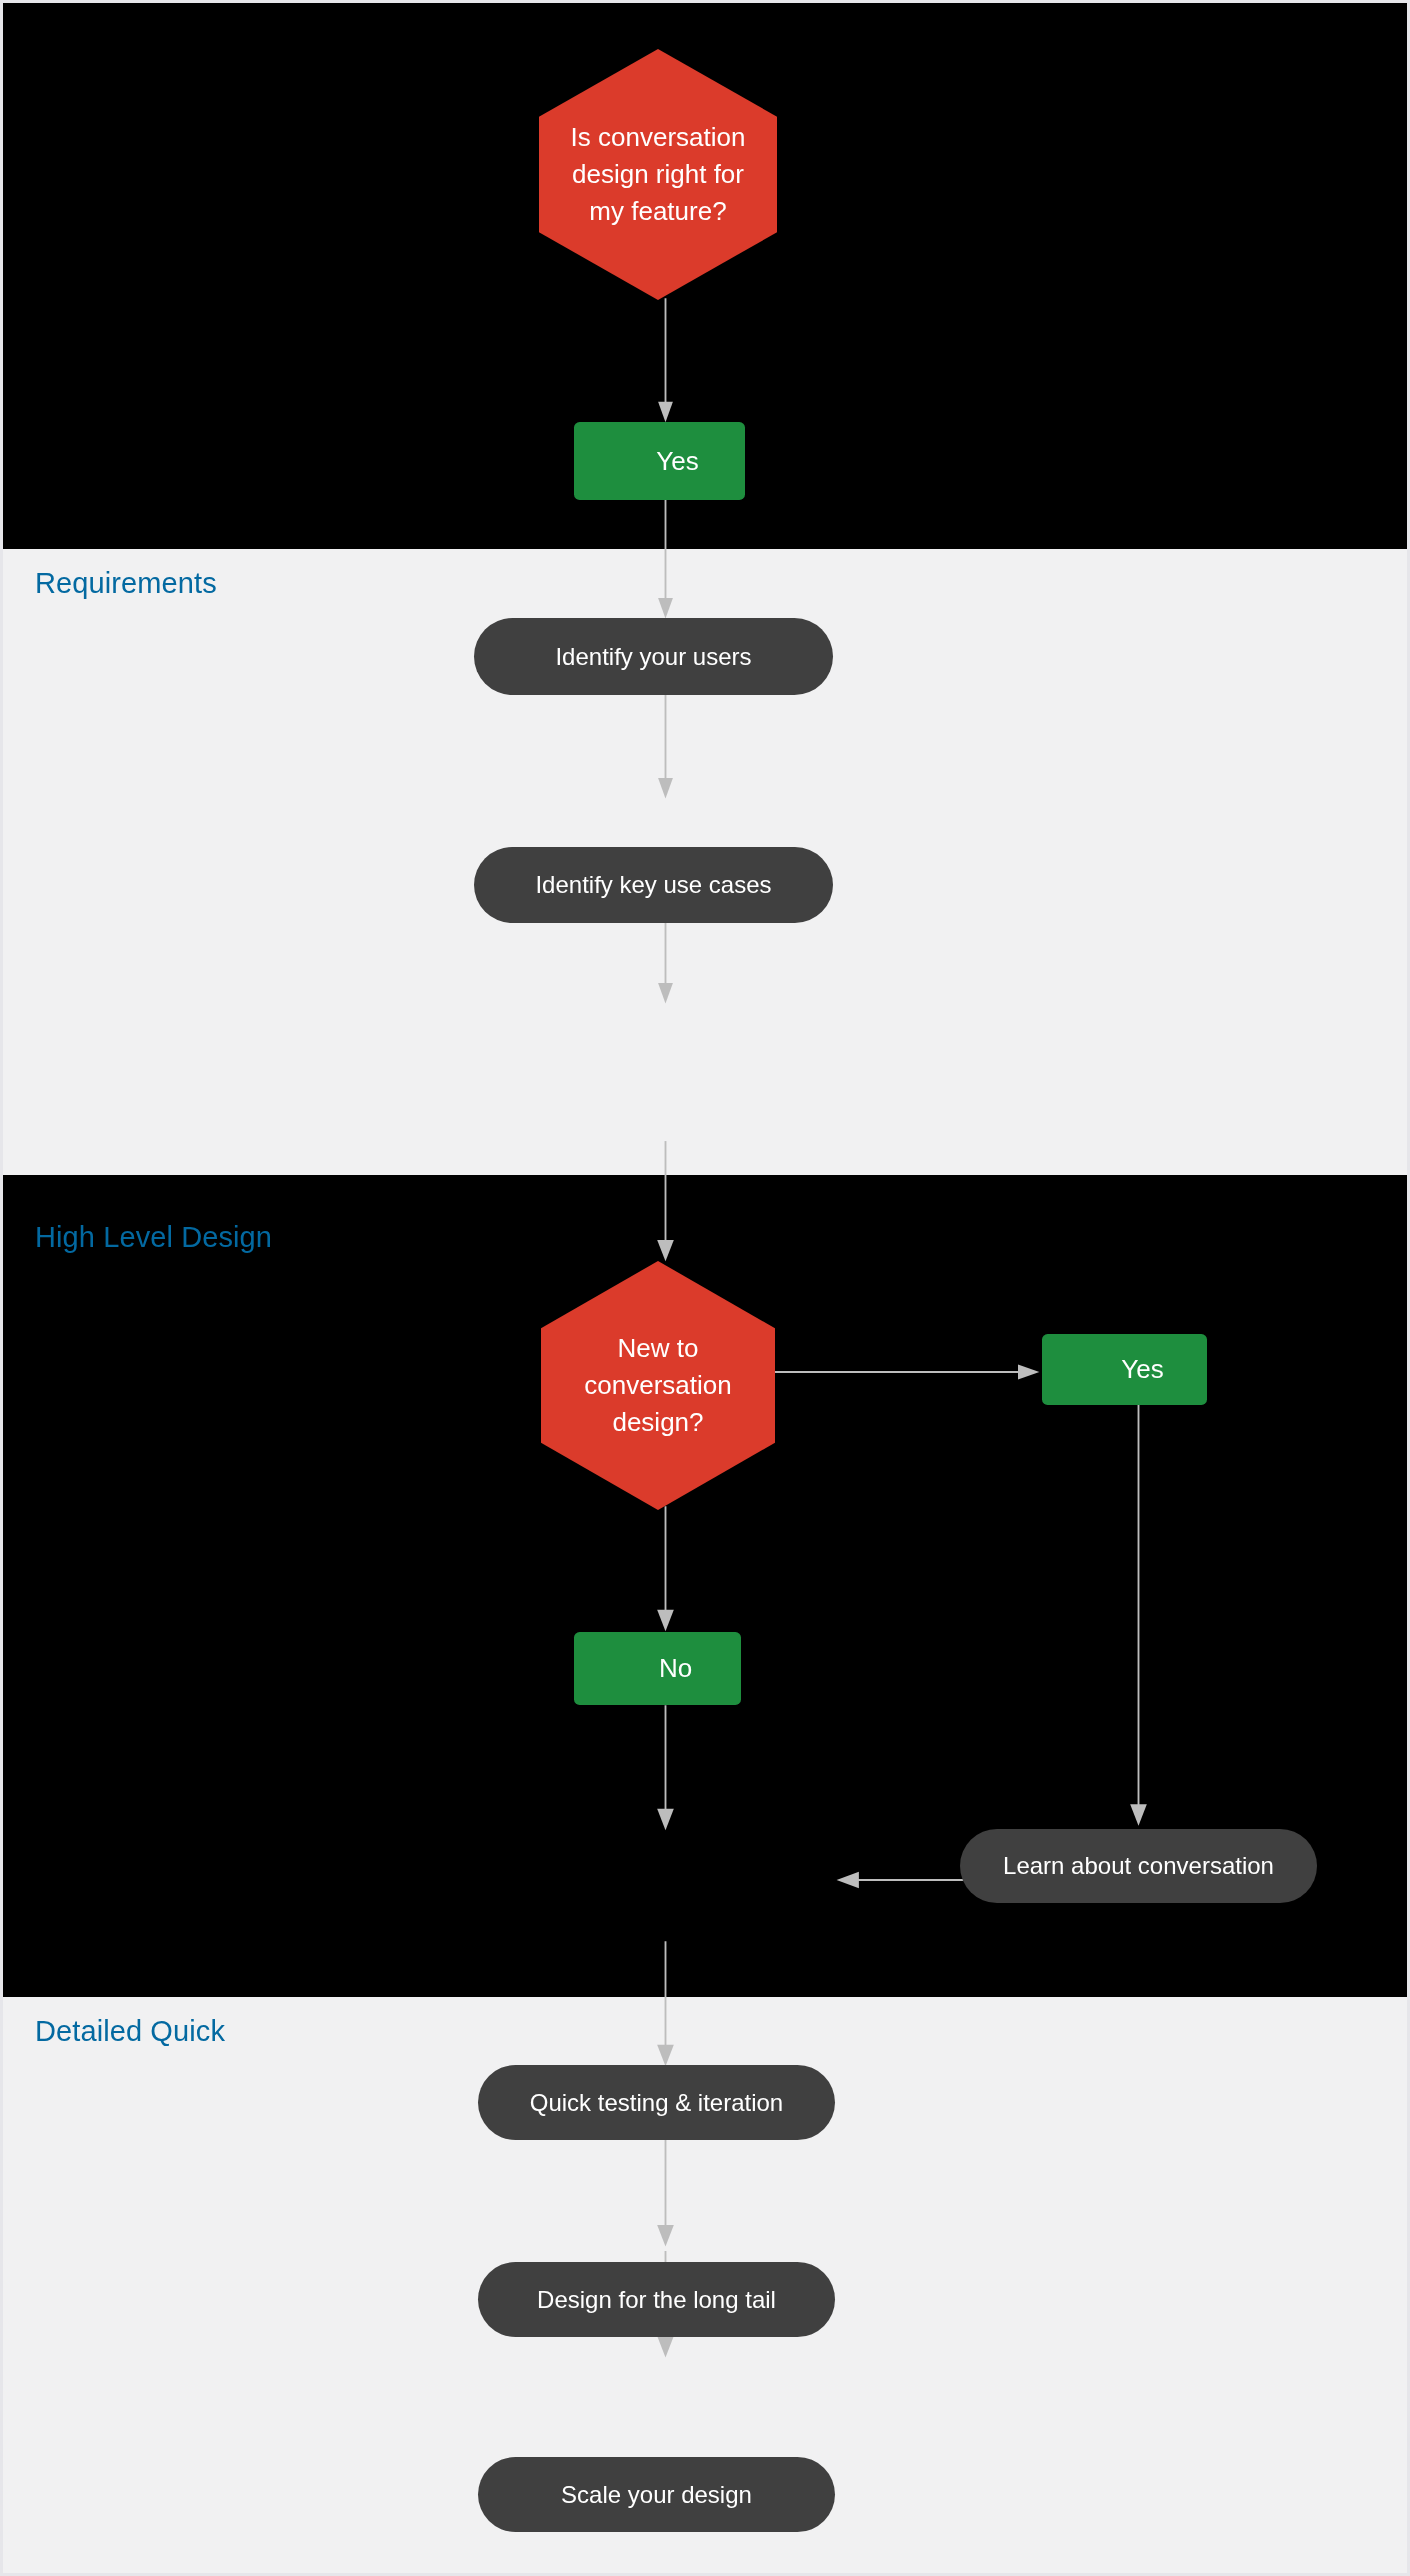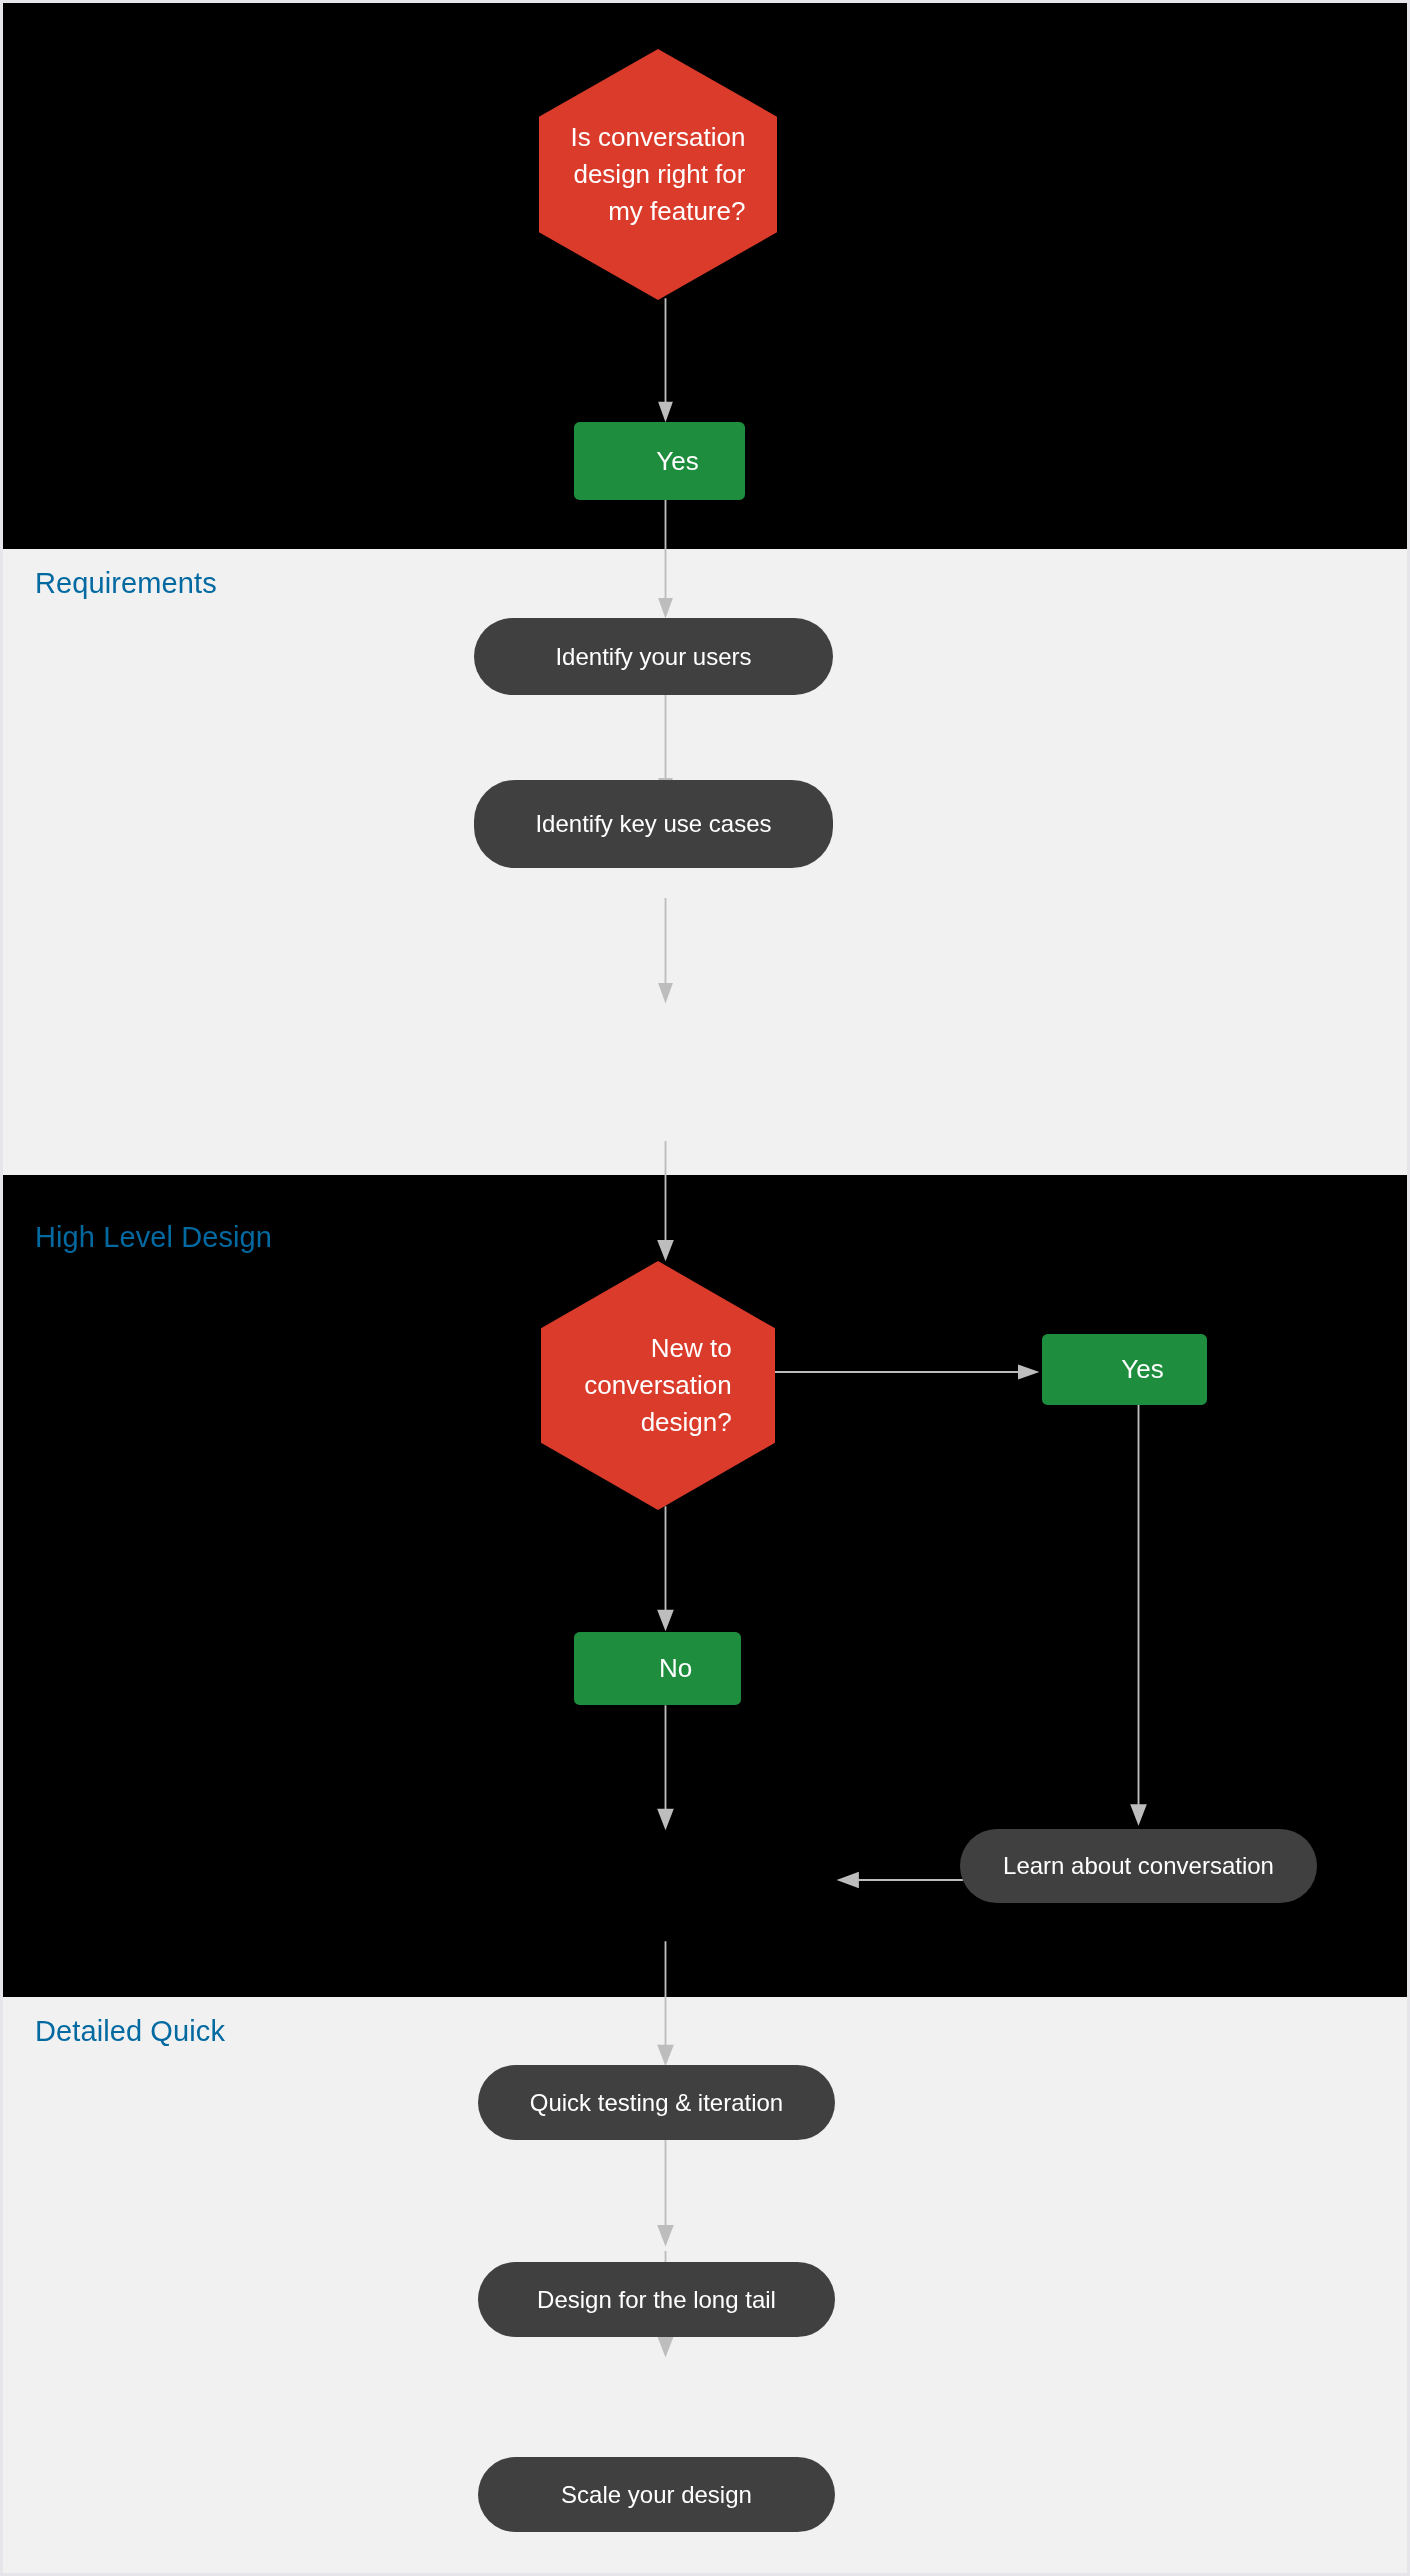--- a/index.html
+++ b/index.html
@@ -41,21 +41,21 @@
     white-space: nowrap;
   }
 
   
   .node {
     position: absolute;
     box-sizing: border-box;
     display: flex;
     align-items: center;
     justify-content: center;
-    text-align: right;
+    text-align: center;
     color: #ffffff;
     z-index: 5;
   }
 
   .node .label {
     white-space: pre-line;
     line-height: 1.32;
   }
 
   
@@ -205,21 +205,21 @@
   </div>
 
   <div class="node rect" style="left:571px; top:419px; width:171px; height:78px;">
     <span class="label">Yes</span>
   </div>
 
   <div class="node pill" style="left:471px; top:615px; width:359px; height:77px;">
     <span class="label">Identify your users</span>
   </div>
 
-  <div class="node pill" style="left:471px; top:777px; width:359px; height:88px;">
+  <div class="node pill" style="left:471px; top:844px; width:359px; height:76px;">
     <span class="label">Identify key use cases</span>
   </div>
 
 
   <div class="node hex" style="left:538px; top:1258px; width:234px; height:249px;">
     <span class="label">New to
 conversation
 design?</span>
   </div>
 

